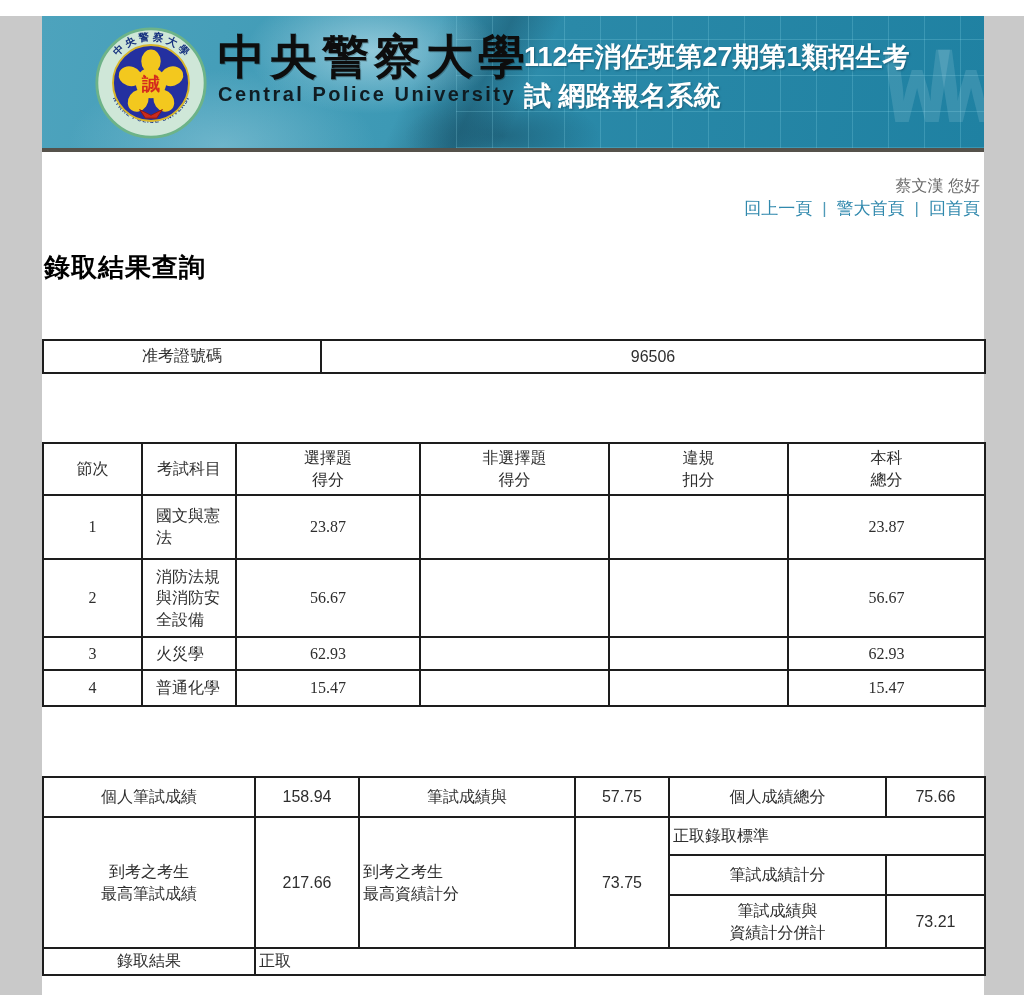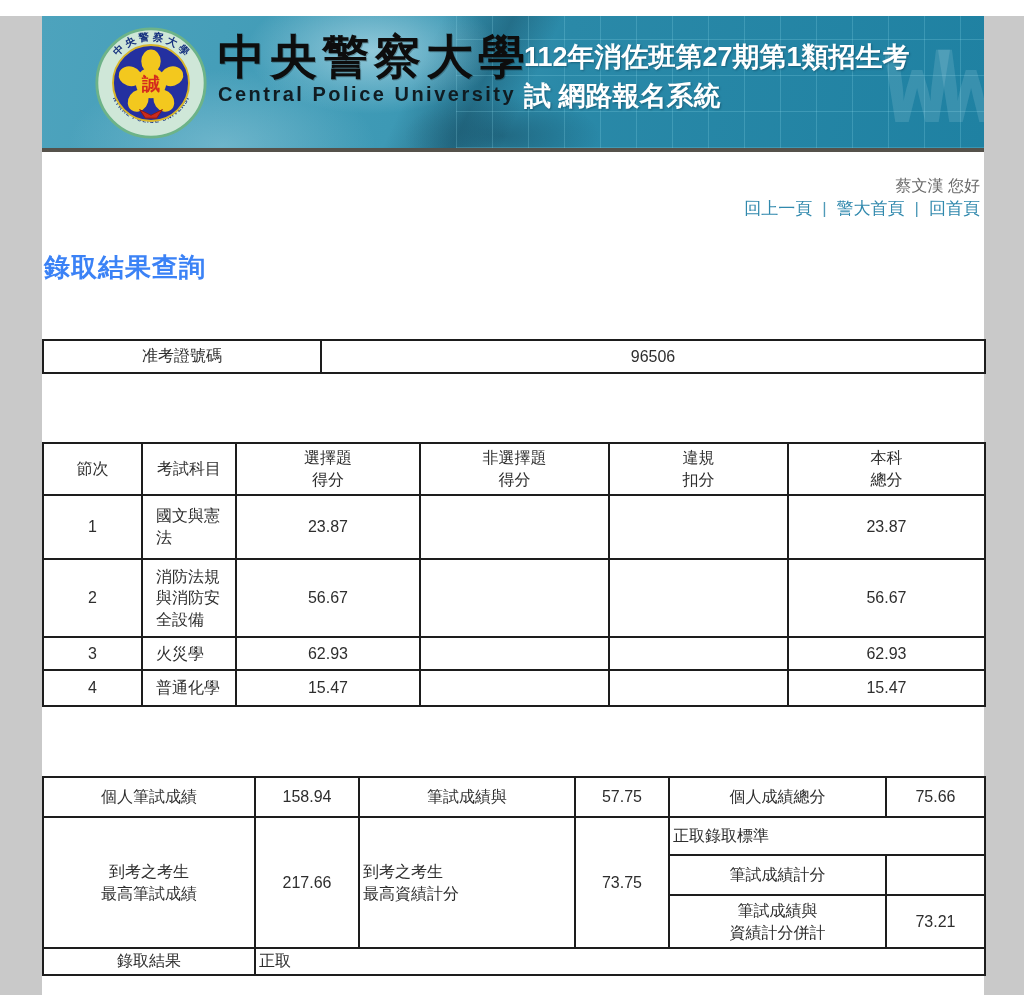--- a/index.html
+++ b/index.html
@@ -38,34 +38,34 @@
     white-space:pre-line; text-shadow:1px 1px 2px rgba(0,40,60,.4); }
 
   
   .topbar { display:flex; justify-content:space-between; align-items:flex-end;
     padding:24px 4px 0 3px;flex-direction:column; }
   .greeting { color:#6b6b6b; font-size:16px; }
   .navlinks { font-size:17px; color:#3189ad; }
   .navlinks a { color:#3189ad; text-decoration:none; cursor:pointer; }
   .nav-sep { margin:0 10px; color:#4f9ab8; }
 
-  .page-title { margin:30px 0 0 2px; color:#3b82f6; font-size:26px; font-weight:bold;
+  .page-title { margin:30px 0 0 2px; color:#000000; font-size:26px; font-weight:bold;
     letter-spacing:1px; }
 
   
   table { border-collapse:collapse; table-layout:fixed; width:942px;
     color:#2e2e2e; font-size:16px; }
   td { border:2px solid #1d1d1d; text-align:center; vertical-align:middle;
     padding:2px 4px; }
   .pre { white-space:pre-line; line-height:1.35; }
   .left { text-align:left; padding-left:3px; }
 
   .admission-table { margin-top:54px; }
   .admission-table td { height:33px; }
-  .scores-table { margin-top:68px; }
+  .scores-table { margin-top:68px;font-family:Liberation Serif, serif; }
   .summary-table { margin-top:69px; }
   .subject-cell { text-align:left; padding:4px 13px; line-height:1.35; }
 </style>
 </head>
 <body>
 
 <div class="top-strip"></div>
 
 <div class="page">
 

